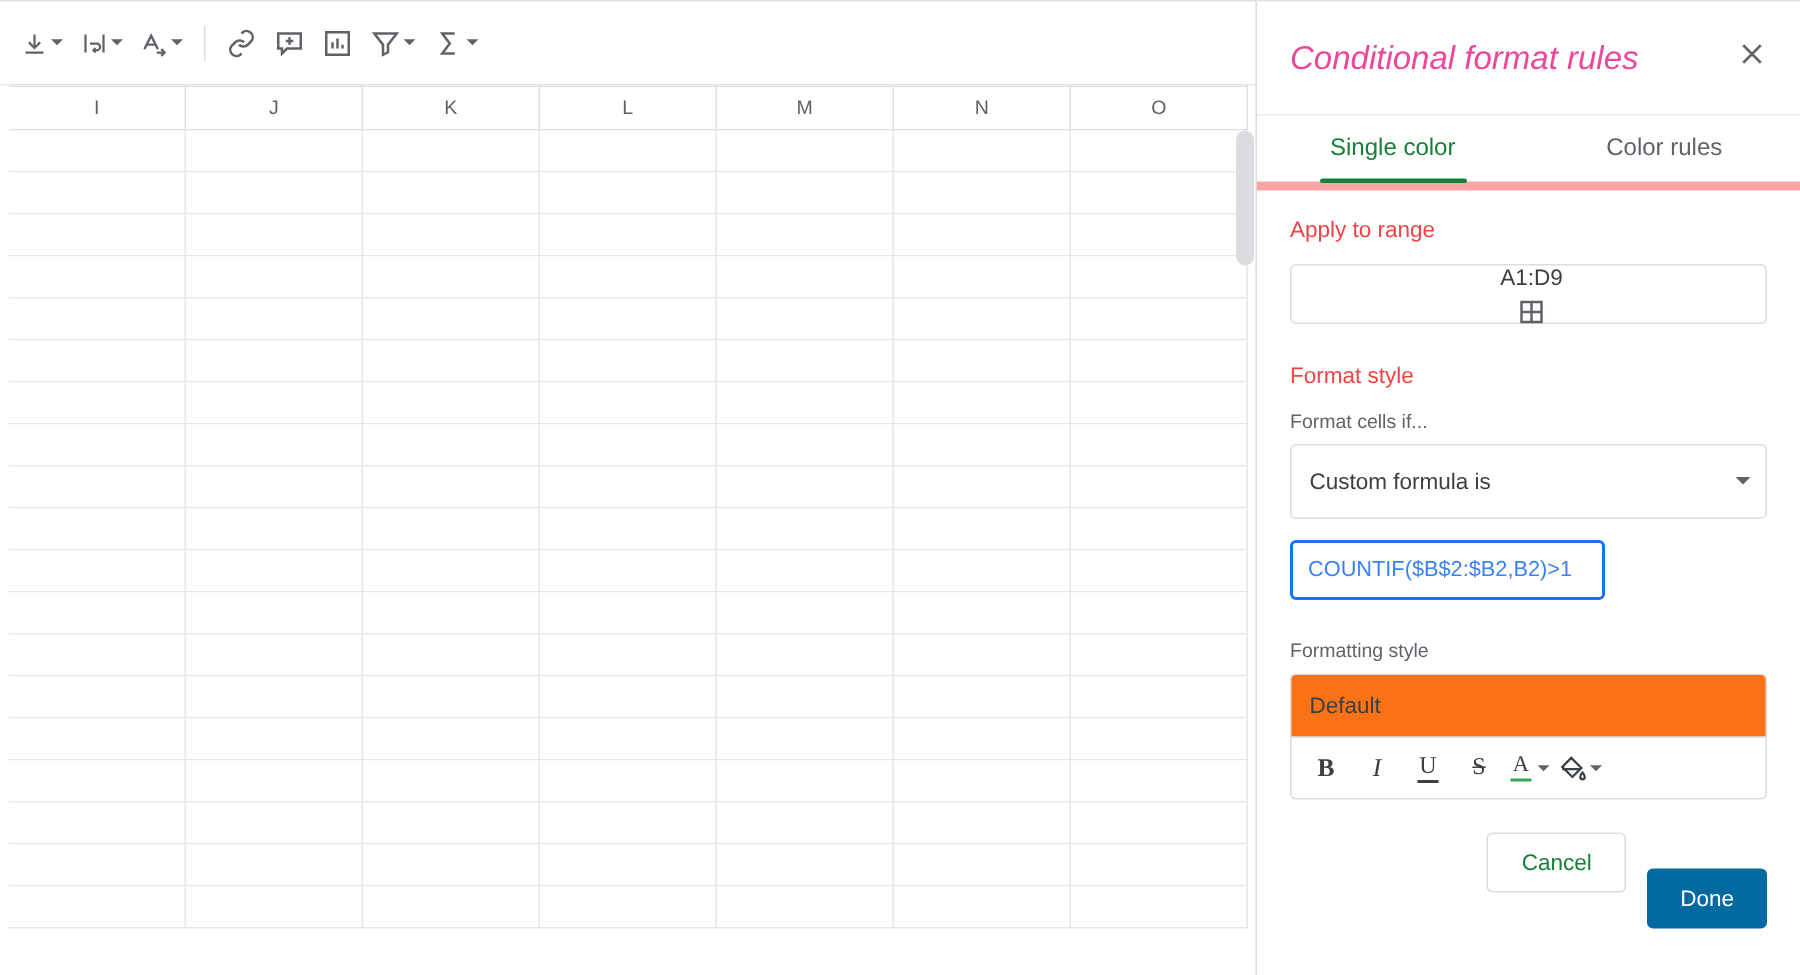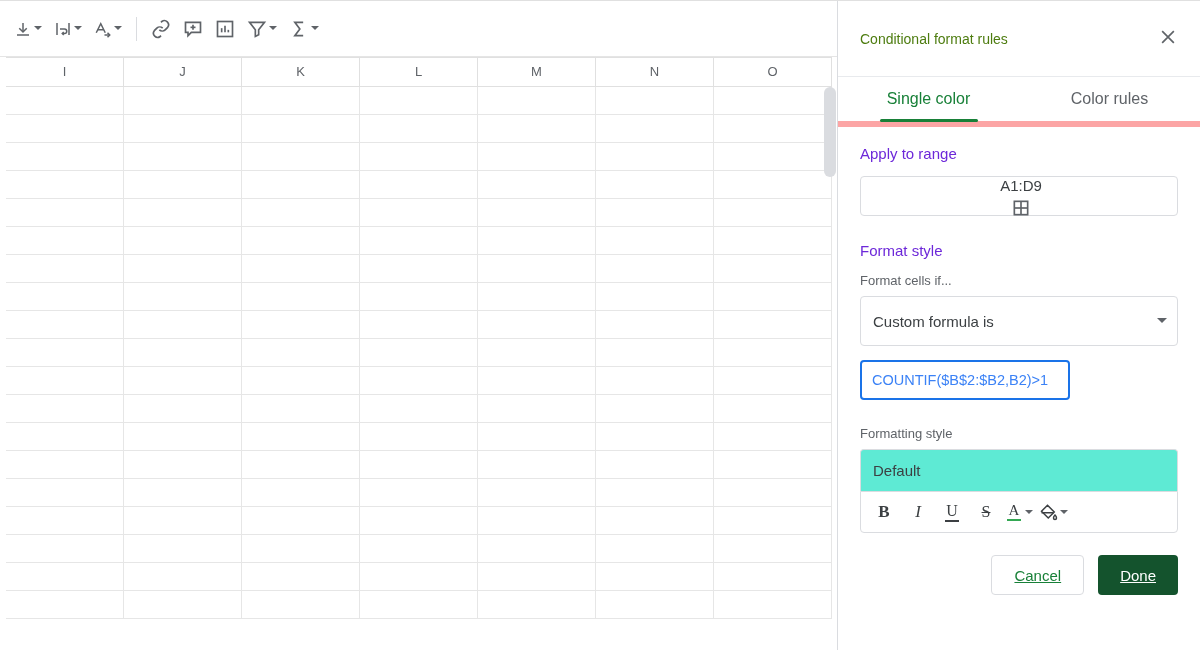--- a/index.html
+++ b/index.html
@@ -20,58 +20,58 @@
   .colhead-row { display:flex; height:30px; }
   .gutter { width:6px; background:#fff; }
   .colhead { flex:0 0 118px; font-size:13px; color:#5f6368; text-align:center; line-height:28px; background:#fff; border-right:1px solid #e0e0e0; border-top:1px solid #e0e0e0; border-bottom:1px solid #e0e0e0; }
   .row { display:flex; height:28px; }
   .cell { flex:0 0 118px; border-right:1px solid #e6e6e6; border-bottom:1px solid #e6e6e6; background:#fff; }
   .vscroll { position:absolute; top:30px; right:0; width:12px; height:90px; background:#dadce0; border-radius:6px; }
 
   
   .panel { position:absolute; top:0; right:0; width:363px; height:650px; border-left:1px solid #dadce0; background:#fff; }
   .panel-head { display:flex; align-items:center; height:76px; padding:0 22px; border-bottom:1px solid #e8eaed; }
-  .panel-title { font-size:14px; color:#4d7c0f; }
+  .panel-title { font-size:22px; color:#ec4899;font-style:italic; }
   .close-btn { margin-left:auto; color:#5f6368; cursor:pointer; }
 
   .tabs { display:flex; height:50px; border-bottom:6px solid #fca5a5; }
   .tab { flex:1; display:flex; align-items:center; justify-content:center; font-size:16px; color:#5f6368; cursor:pointer; position:relative; }
   .tab.active { color:#188038; font-weight:500; }
   .tab.active::after { content:""; position:absolute; bottom:-1px; left:50%; transform:translateX(-50%); width:98px; height:3px; background:#188038; border-radius:2px; }
 
   .panel-body { padding:18px 22px 0; }
-  .sect-label { font-size:15px; color:#6d28d9; font-weight:500; margin-bottom:14px; }
+  .sect-label { font-size:15px; color:#ef4444; font-weight:500; margin-bottom:14px; }
   .sub-label { font-size:13px; color:#5f6368; margin-bottom:8px; }
 
   .range-row { display:flex; align-items:center; border:1px solid #dadce0; border-radius:4px; height:40px; padding:0 8px 0 12px; margin-bottom:26px;flex-direction:column; }
   .range-val { font-size:15px; color:#3c4043; flex:1; }
   .grid-ico { color:#5f6368; padding:4px; cursor:pointer; }
 
   .format-rules-label { margin-top:6px; }
 
   .select { display:flex; align-items:center; border:1px solid #dadce0; border-radius:4px; height:50px; padding:0 10px 0 12px; margin-bottom:14px; cursor:pointer; }
   .select-val { font-size:15px; color:#3c4043; flex:1; }
   .sel-caret { color:#5f6368; }
 
   .formula-input { width:210px; height:40px; border:2px solid #1a73e8; border-radius:4px; padding:0 10px; font-size:14.5px; color:#3b82f6; display:flex; align-items:center; overflow:hidden; white-space:nowrap; margin-bottom:26px; }
 
-  .style-preview { height:42px; background:#5eead4; border-radius:4px 4px 0 0; border:1px solid #dadce0; border-bottom:none; display:flex; align-items:center; padding:0 12px; font-size:15px; color:#3c4043; }
+  .style-preview { height:42px; background:#f97316; border-radius:4px 4px 0 0; border:1px solid #dadce0; border-bottom:none; display:flex; align-items:center; padding:0 12px; font-size:15px; color:#3c4043; }
   .style-bar { height:42px; border:1px solid #dadce0; border-top:1px solid #dadce0; border-radius:0 0 4px 4px; display:flex; align-items:center; padding:0 8px; gap:4px; }
   .fbtn { width:30px; height:30px; display:flex; align-items:center; justify-content:center; color:#3c4043; cursor:pointer; border-radius:4px; font-family:"Times New Roman",serif; }
   .fbtn.bold { font-weight:700; font-size:17px; }
   .fbtn.ital { font-style:italic; font-size:17px; }
   .underline-wrap { display:flex; flex-direction:column; align-items:center; line-height:1; }
   .uline { width:14px; height:2px; background:#3c4043; margin-top:1px; }
   .uline.green { background:#34a853; }
   .textcolor { display:flex; align-items:center; }
 
   .actions { display:flex; justify-content:flex-end; gap:14px; margin-top:22px; }
-  .btn { height:40px; padding:0 22px; border-radius:4px; font-size:15px; display:flex; align-items:center; cursor:pointer;text-decoration:underline; }
+  .btn { height:40px; padding:0 22px; border-radius:4px; font-size:15px; display:flex; align-items:center; cursor:pointer; }
   .btn.cancel { border:1px solid #dadce0; color:#188038; background:#fff; }
-  .btn.done { background:#14532d; color:#fff; font-weight:500; }
+  .btn.done { background:#0369a1; color:#fff; font-weight:500;margin-top:24px; }
 
   .caret-svg { width:8px; height:5px; }
 </style>
 </head>
 <body>
 
 <div class="app">
 
   <div class="toolbar">
     <div class="tbtn">

